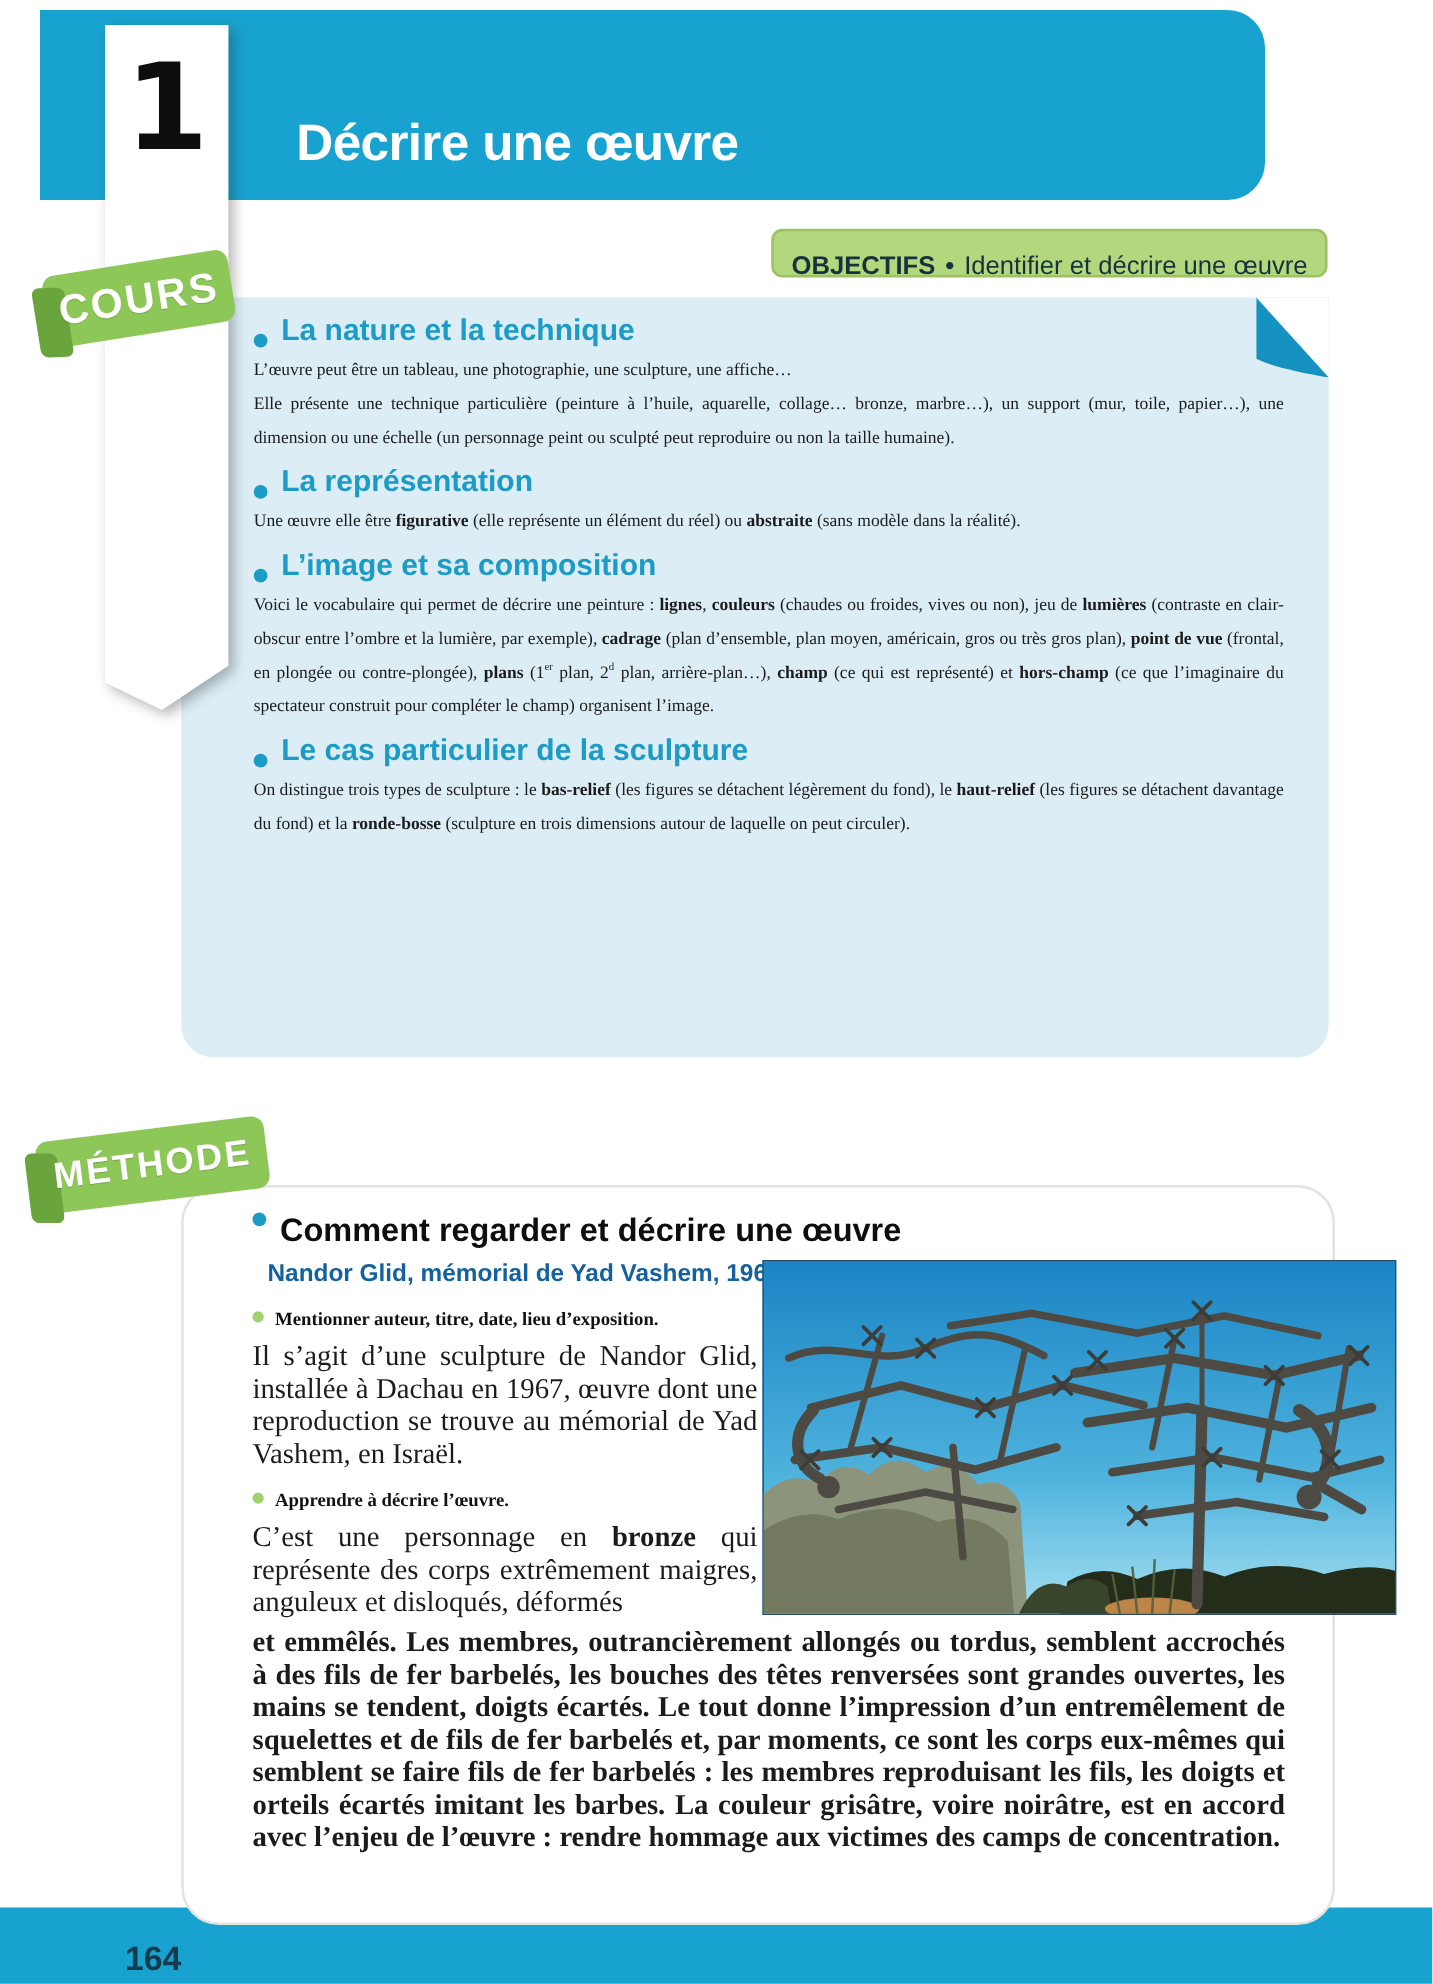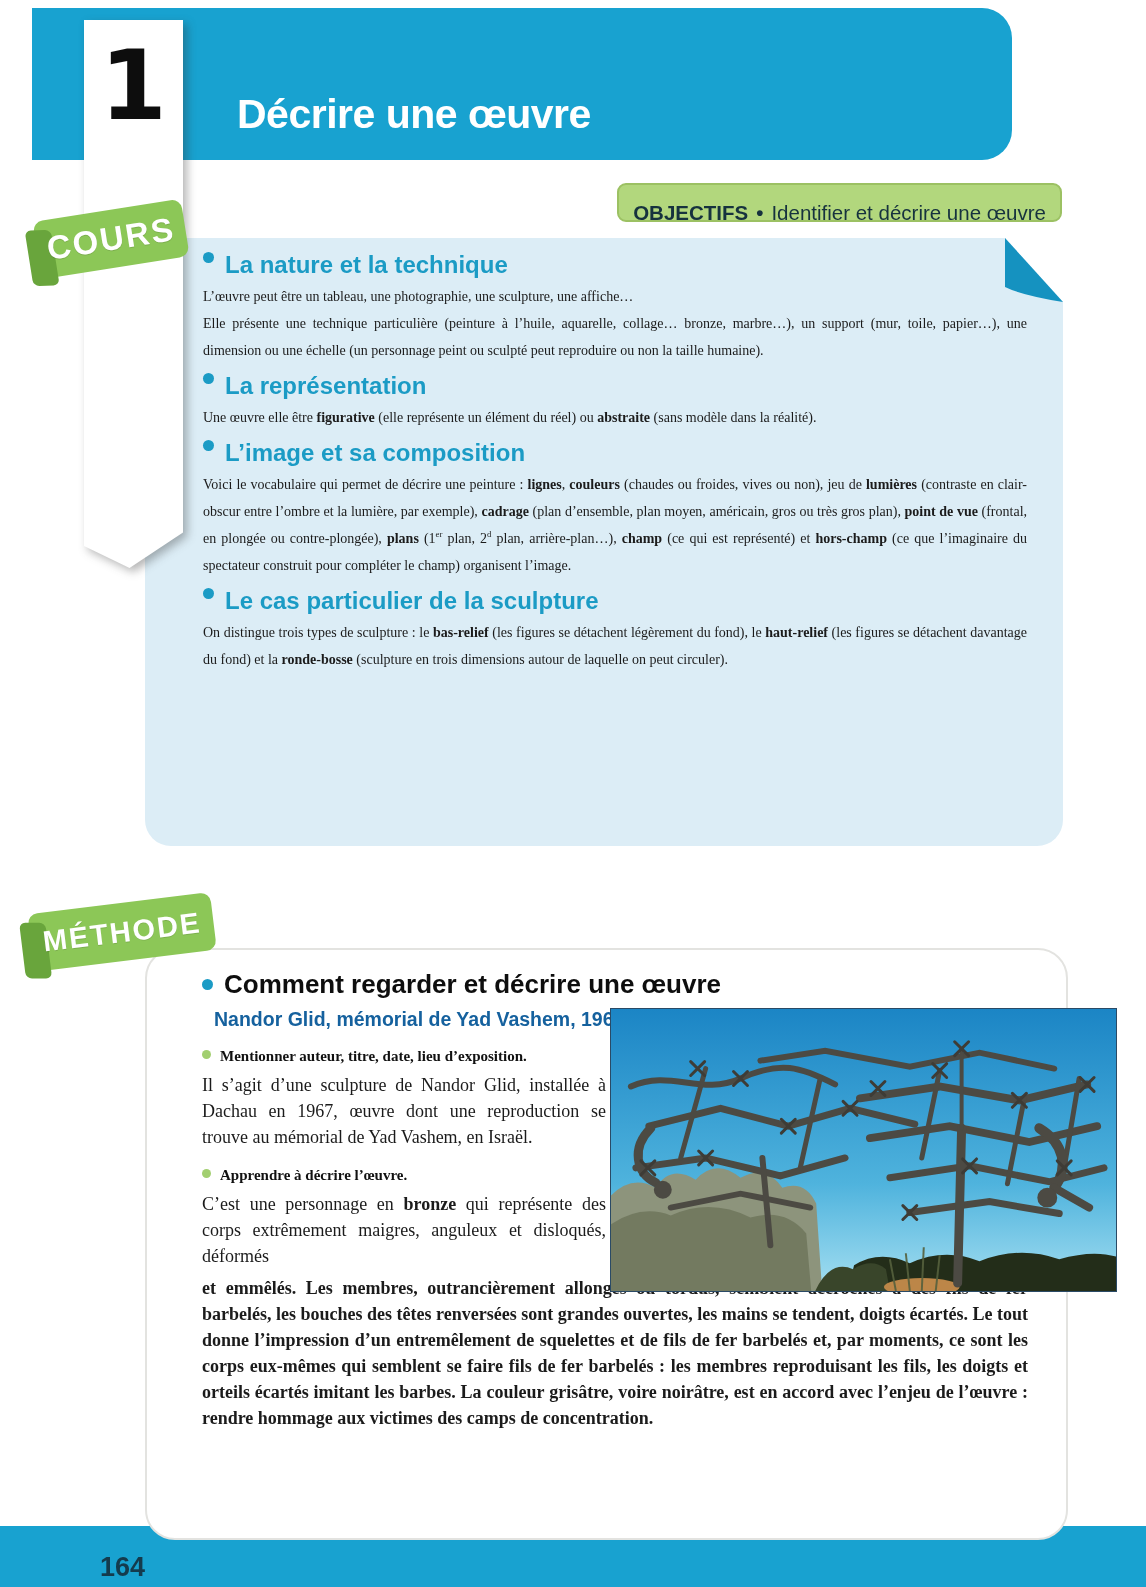--- a/index.html
+++ b/index.html
@@ -77,39 +77,39 @@
   .cours-badge{left:36px;top:210px;width:150px;height:58px;font-size:33px;transform:rotate(-9deg);}
   .methode-badge{left:30px;top:903px;width:184px;height:58px;font-size:29px;transform:rotate(-7deg);}
   
   .cours-box{
     position:absolute;left:145px;top:238px;width:918px;height:608px;z-index:2;
     background:var(--c-coursbg,#dcedf6);border-radius:26px 0 26px 26px;
     padding:8px 36px 0 58px;box-sizing:border-box;overflow:hidden;
   }
   .corner-fold{position:absolute;top:0;right:0;width:58px;height:64px;}
   .sec-h{
-    display:flex;align-items:flex-start;gap:11px;margin:9px 0 5px;
+    display:flex;align-items:flex-end;gap:11px;margin:9px 0 5px;
     font-family:"Liberation Sans",sans-serif;font-weight:bold;font-size:24px;
     line-height:26px;color:var(--c-teal,#1b9bc5);
   }
   .sec-h:first-of-type{margin-top:6px;}
   .dot{width:11px;height:11px;border-radius:50%;background:var(--c-teal,#1b9bc5);flex:0 0 auto;}
   .cours-box p{
     margin:0;font-size:14px;line-height:27px;color:var(--c-ink,#1b1b1b);
     text-align:justify;
   }
   sup{font-size:0.62em;line-height:0;vertical-align:super;}
   
   .methode-box{
     position:absolute;left:145px;top:948px;width:923px;min-height:592px;z-index:2;
     background:#ffffff;border:2px solid #e3e3e0;border-radius:30px;
     padding:14px 38px 16px 55px;box-sizing:border-box;
   }
   .m-title{
-    display:flex;align-items:center;gap:11px;margin:6px 0 10px;
+    display:flex;align-items:flex-start;gap:11px;margin:6px 0 10px;
     font-family:"Liberation Sans",sans-serif;font-weight:bold;font-size:26px;
     line-height:28px;color:#0e0e0e;
   }
   .work-caption{
     font-family:"Liberation Sans",sans-serif;font-weight:bold;font-size:19.5px;
     color:var(--c-navy,#15619e);margin:0 12px 10px;white-space:nowrap;
   }
   .m-col{width:404px;}
   .photo{
     position:absolute;top:58px;right:-51px;width:507px;height:284px;margin:0;
@@ -119,21 +119,21 @@
   .step-h{
     margin:12px 0 2px;font-size:15px;line-height:27px;color:#111;
     text-align:justify;
   }
   .step-h b{font-weight:bold;}
   .gdot{
     display:inline-block;width:9px;height:9px;border-radius:50%;
     background:#a2cf70;margin-right:9px;vertical-align:2px;
   }
   .m-body{
-    margin:0;font-size:18px;line-height:26px;color:var(--c-ink,#1b1b1b);
+    margin:0;font-size:23px;line-height:26px;color:var(--c-ink,#1b1b1b);
     text-align:justify;
   }
   .wide-para{margin-top:6px;font-weight:bold;}
 </style>
 </head>
 <body>
 
 <div class="bottom-band">
   <span class="page-num">164</span>
 </div>

